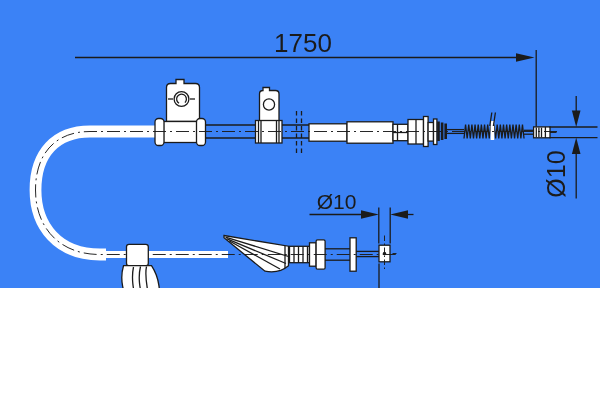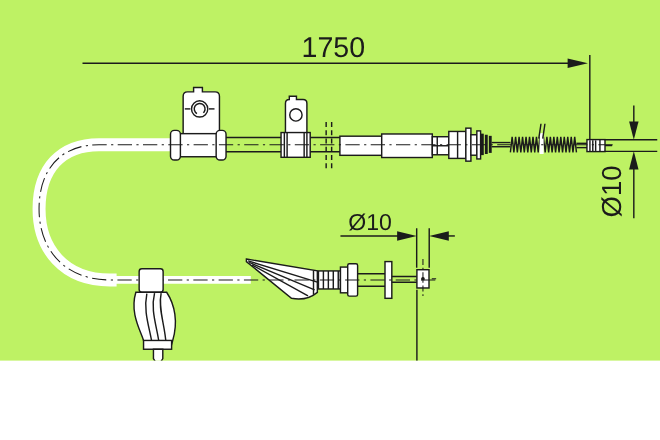--- a/index.html
+++ b/index.html
@@ -1,16 +1,16 @@
 <!DOCTYPE html>
 <html><head>
 <meta charset="utf-8">
 <style>
   html,body{margin:0;padding:0;background:#ffffff;}
-  .stage{width:600px;height:328px;position:relative;background:#bef264;overflow:hidden;}
+  .stage{width:600px;height:288px;position:relative;background:#3b82f6;overflow:hidden;}
   svg{display:block;}
   .stroke{stroke:#1b1b1b;fill:none;stroke-width:1.3;}
   .fillw{fill:#ffffff;stroke:#1b1b1b;stroke-width:1.3;}
   .dim-text{font-family:"Liberation Sans","DejaVu Sans",sans-serif;fill:#1b1b1b;}
   .arrow{fill:#1b1b1b;stroke:none;}
   .thin{stroke-width:0.95;}
 </style>
 </head>
 <body>
 

